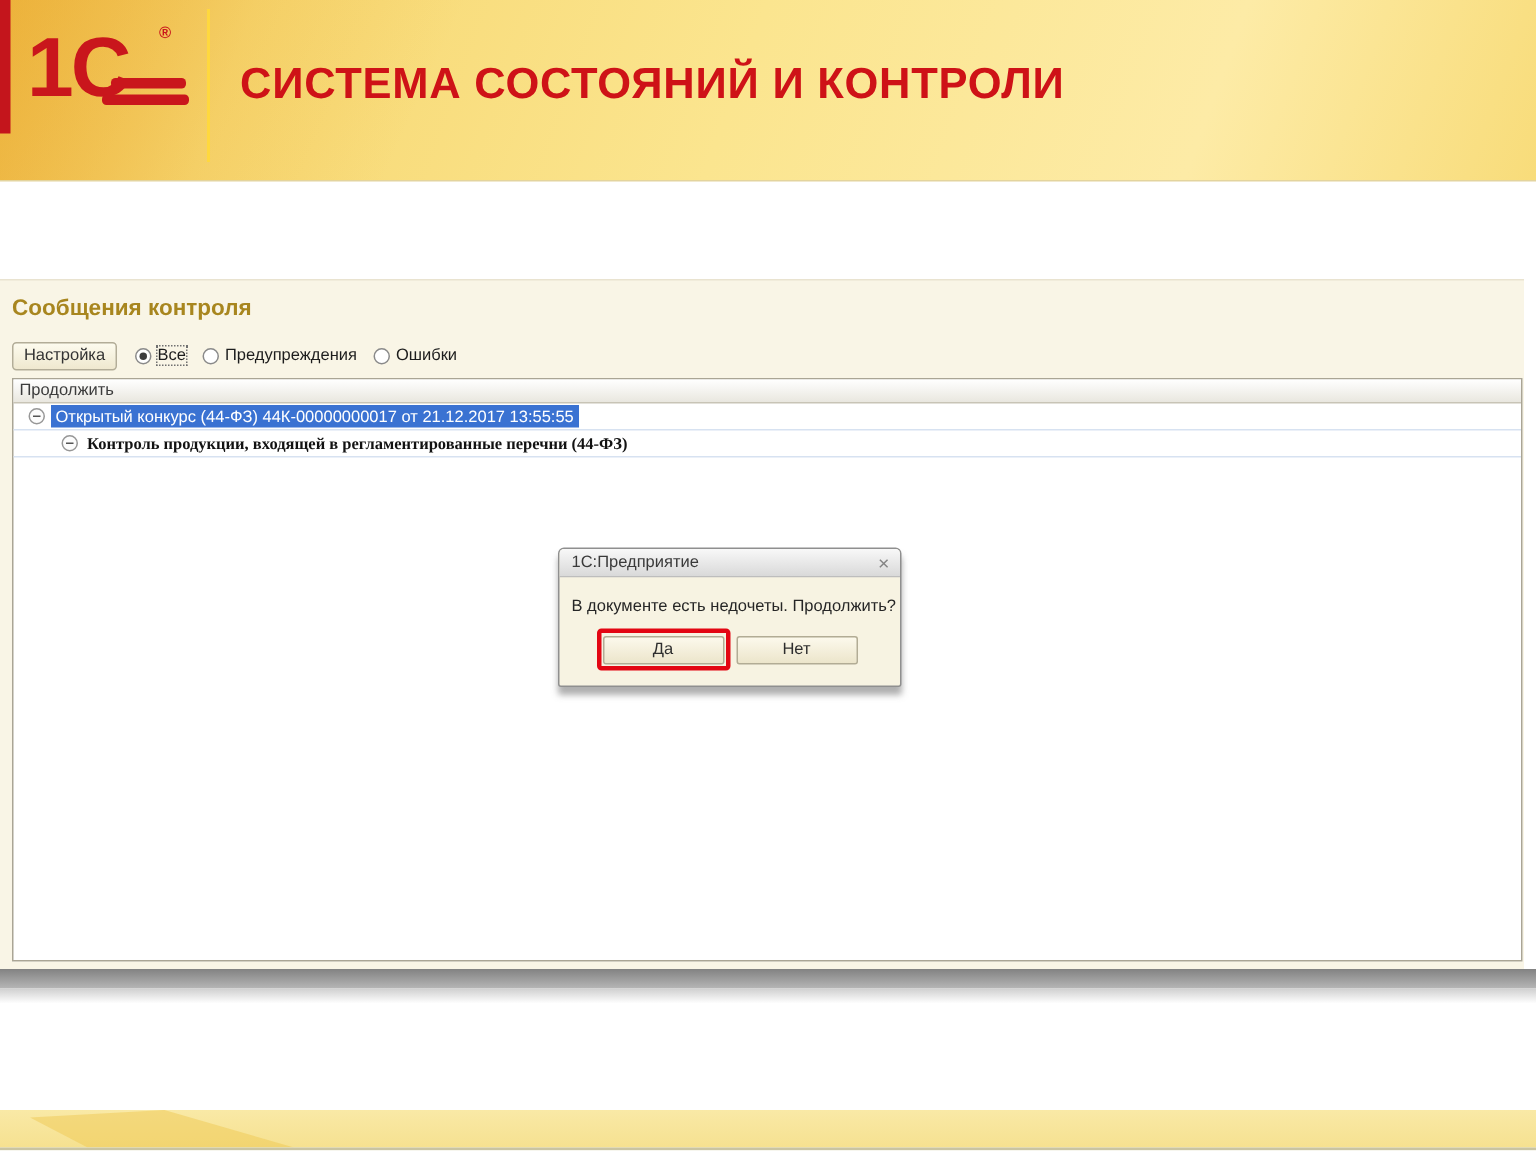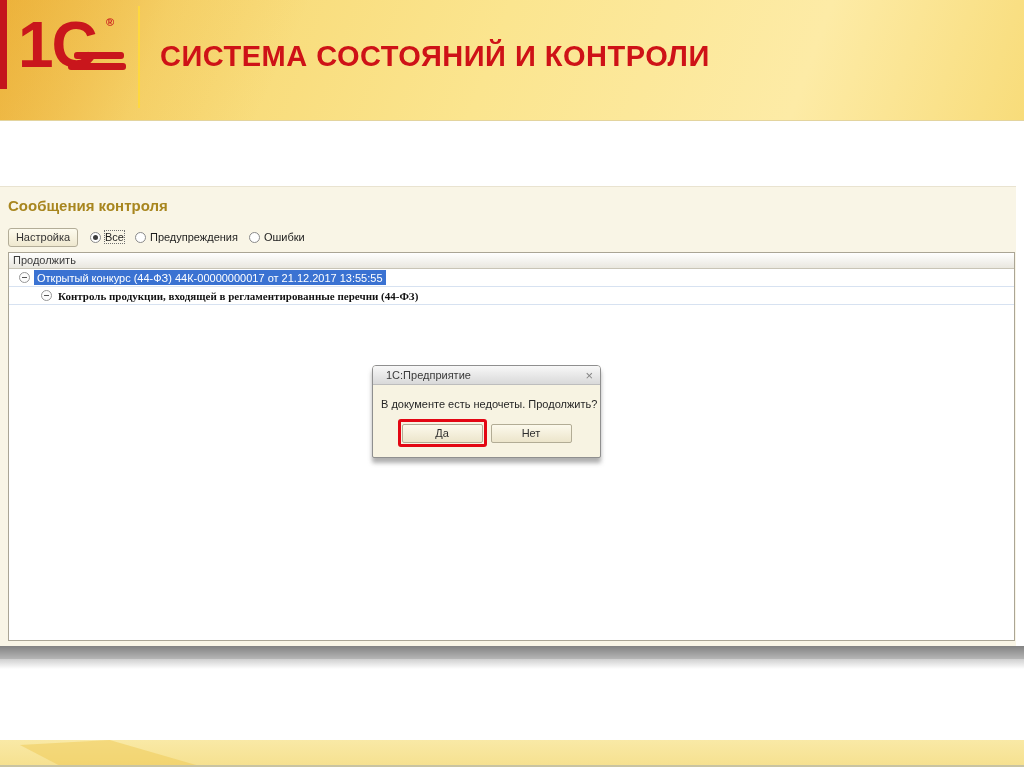--- a/index.html
+++ b/index.html
@@ -7,21 +7,21 @@
   #slide { position:relative; width:1024px; height:767px; background:#fff; overflow:hidden; }
 
   
   .header { position:absolute; left:0; top:0; width:1024px; height:121px;
     background:linear-gradient(110deg,#f0c050 0%,#f7d873 16%,#fbe58f 48%,#fdeba6 78%,#f8dc7a 100%);
     border-bottom:1px solid #e3d49e; }
   .header::before { content:""; position:absolute; left:0; top:0; width:360px; height:100%;
     background:linear-gradient(115deg, rgba(232,160,32,0.45) 0%, rgba(232,160,32,0.15) 45%, rgba(232,160,32,0) 75%); }
   .red-stripe { position:absolute; left:0; top:0; width:7px; height:89px; background:#c4151c; }
   .logo-block { position:absolute; left:18px; top:16px; width:120px; height:72px; color:#c9161c; }
-  .logo-text { font-size:64px; line-height:58px; font-weight:bold; letter-spacing:-2px; }
+  .logo-text { font-size:56px; line-height:58px; font-weight:bold; letter-spacing:-2px; }
   .logo-bar { position:absolute; background:#c9161c; height:7px; border-radius:3px; }
   .logo-bar.b1 { left:56px; top:36px; width:50px; }
   .logo-bar.b2 { left:50px; top:47px; width:58px; }
   .logo-reg { position:absolute; left:88px; top:0; font-size:11px; font-weight:bold; }
   .v-line { position:absolute; left:138px; top:6px; width:2px; height:102px; background:#ffd83e; }
   .page-title { position:absolute; left:160px; top:40px; font-size:29px; font-weight:bold;
     color:#ce1217; letter-spacing:0.5px; white-space:nowrap; }
 
   
   .content-panel { position:absolute; left:0; top:186px; width:1016px; height:460px;
@@ -66,21 +66,21 @@
   .footer-pattern { position:absolute; left:20px; top:0; width:320px; height:100%;
     background:rgba(238,198,75,0.45); clip-path:polygon(0 20%, 28% 0, 55% 100%, 12% 100%); }
 
   
   .dialog { position:absolute; left:372px; top:365px; width:229px;
     border:1px solid #8f8f8f; border-radius:4px 4px 2px 2px;
     box-shadow:0 5px 4px rgba(110,110,110,0.55); background:#f7f3e2; }
   .dlg-titlebar { height:19px; background:linear-gradient(#f8f8f8,#d9d9d9);
     border-bottom:1px solid #bdbdbd; border-radius:3px 3px 0 0;
     display:flex; align-items:center; }
-  .dlg-title { margin-left:13px; font-size:11px; color:#3a3a3a;text-align:right; }
+  .dlg-title { margin-left:8px; font-size:11px; color:#3a3a3a;text-align:right; }
   .dlg-close { margin-left:auto; margin-right:7px; font-size:13px; line-height:13px; color:#848484; cursor:default; }
   .dlg-body { padding:13px 8px 10px; }
   .dlg-msg { font-size:11px; color:#262626; text-align:center; white-space:nowrap; }
   .dlg-btns { display:flex; justify-content:center; align-items:center; margin-top:9px; }
   .btn-wrap { border:3px solid transparent; padding:1px; border-radius:3px; }
   .btn-wrap.red { border-color:#e30613; }
   .dlg-btn { width:81px; height:19px; font-size:11px; color:#2e2e2e;
     background:linear-gradient(#fcf9ec,#ece5cb); border:1px solid #b2ac95; border-radius:2px;
     font-family:"Liberation Sans", sans-serif; }
 </style>

